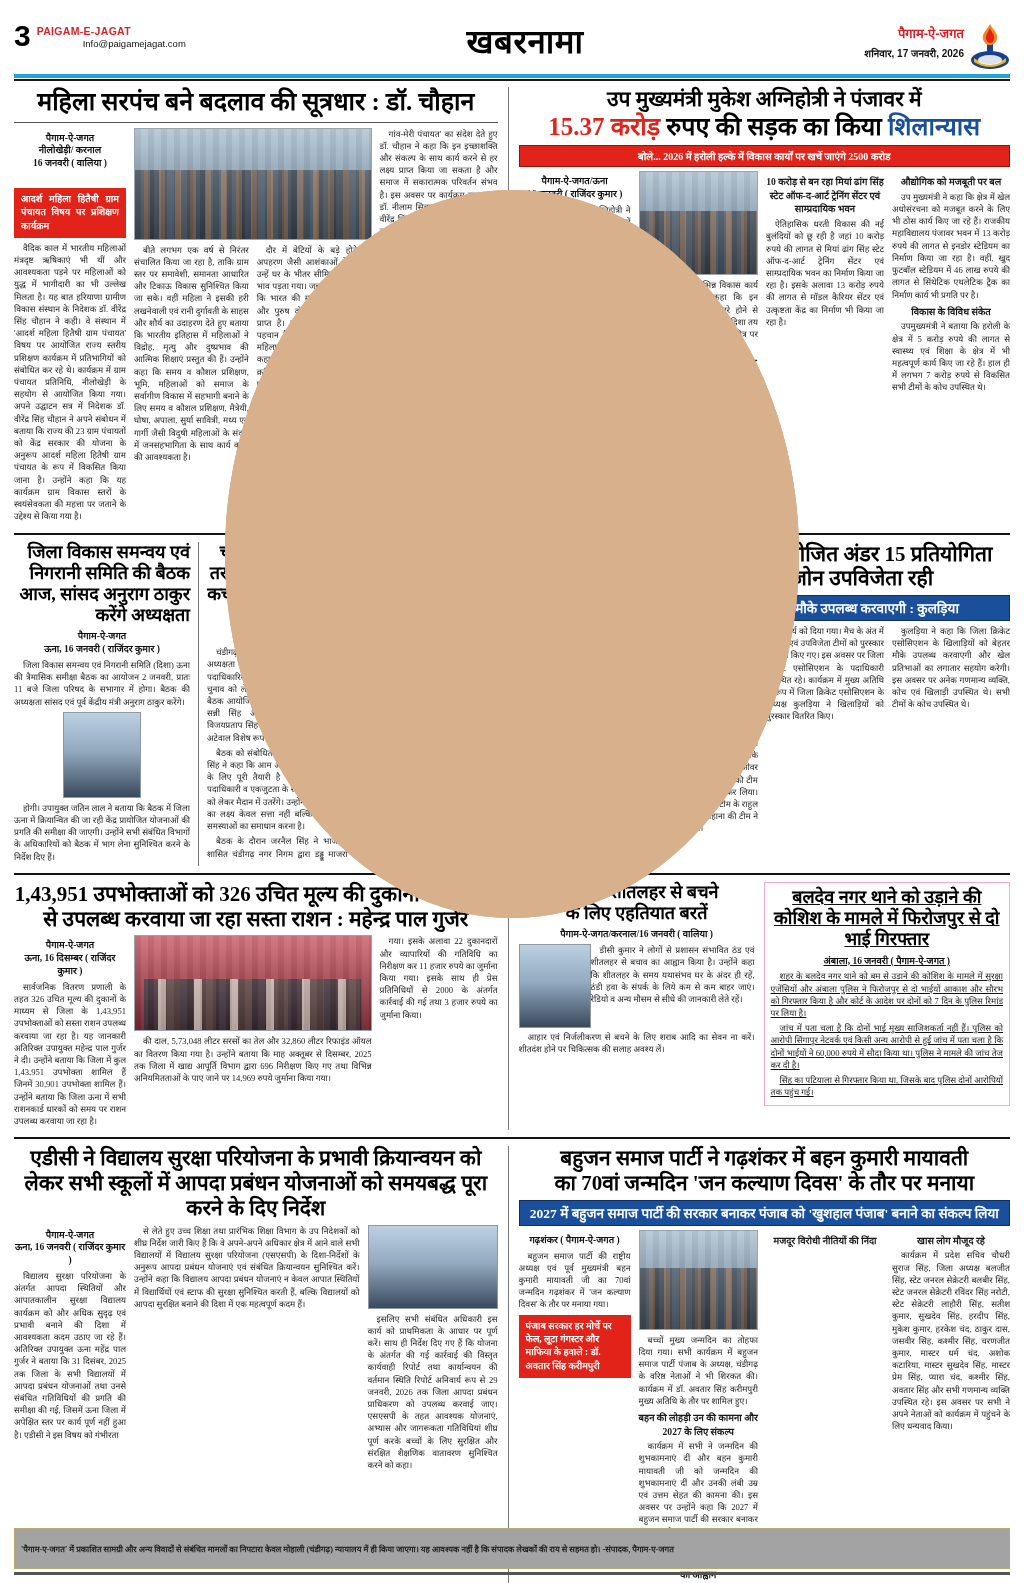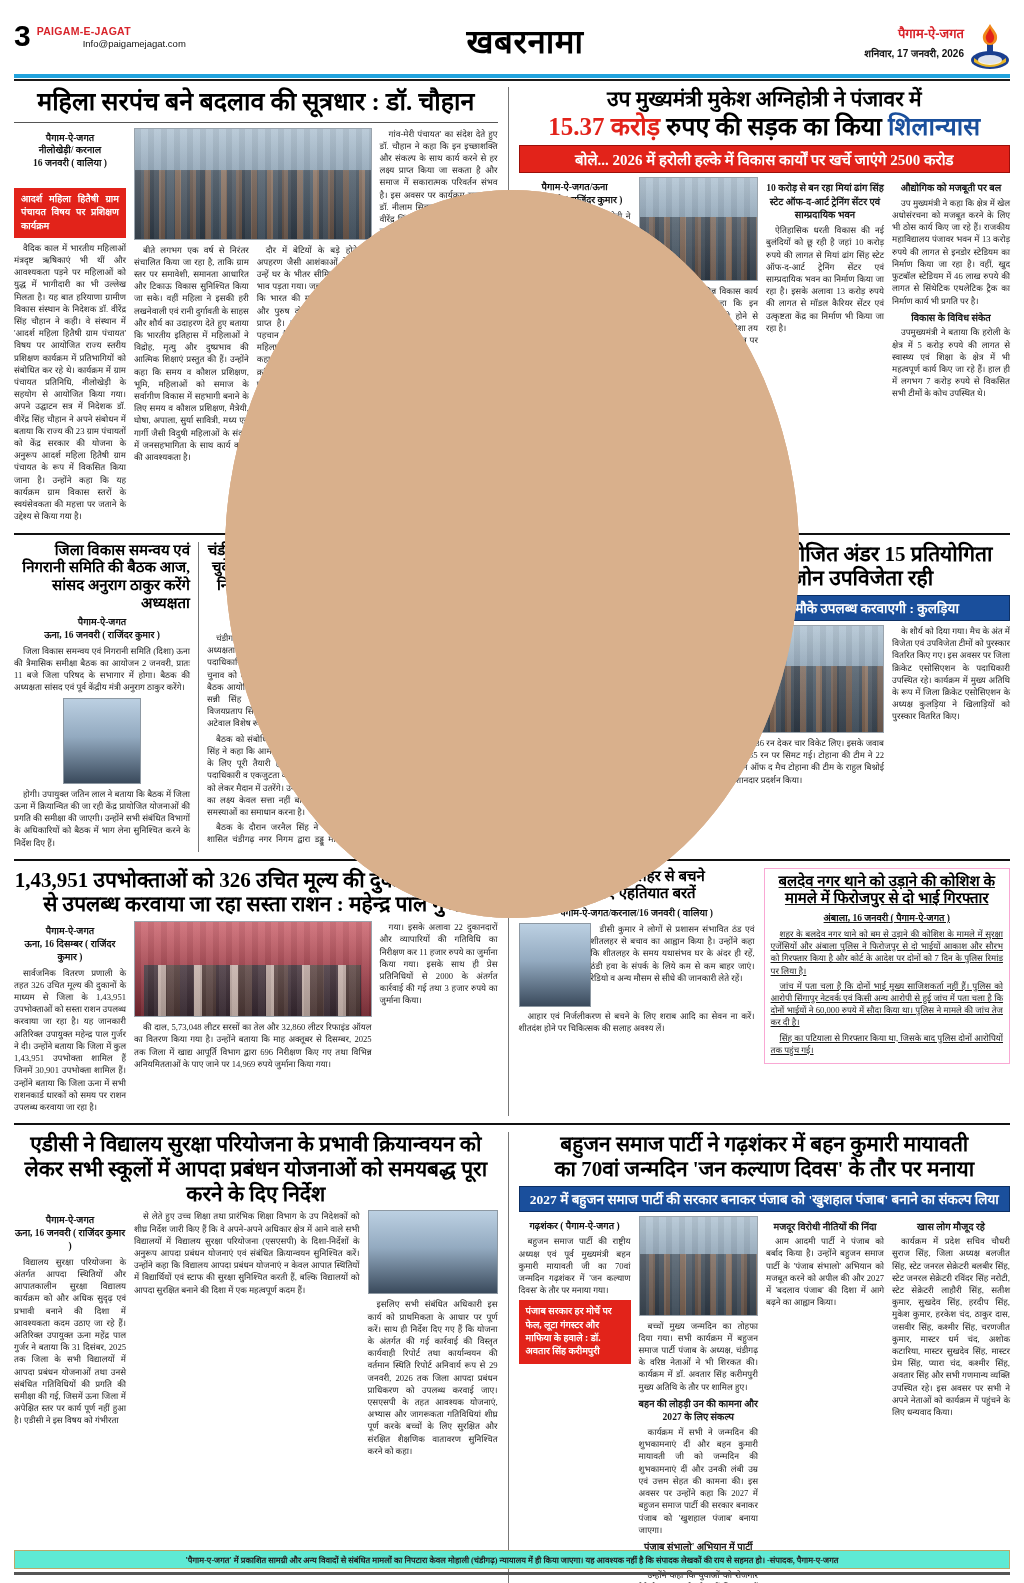--- a/index.html
+++ b/index.html
@@ -53,24 +53,24 @@
   .rule-blue { height: 4px; background: #22a3dd; margin-top: 2px; }
   .rule-dark { height: 2px; background: #1a1a1a; margin-top: 1px; }
 
   
   .hl {
     font-family: "Liberation Serif", serif;
     font-weight: bold; color: #000; line-height: 1.18; text-align: center;
   }
   .hl-xl { font-size: 25px; }
   .hl-lg { font-size: 21px; }
-  .hl-md { font-size: 15px; }
+  .hl-md { font-size: 18px; }
   .kicker-red {
     background: #e2231a; color: #fff; font-weight: bold; text-align: center;
-    font-size: 15px; padding: 3px 4px; border: 1px solid #9b0f09;
+    font-size: 10px; padding: 3px 4px; border: 1px solid #9b0f09;
   }
   .kicker-blue {
     background: #1a4f9c; color: #fff; font-weight: bold; text-align: center;
     font-size: 13.5px; padding: 3px 4px; border: 1px solid #0d2f63;
   }
   .byline {
     text-align: center; font-weight: bold; font-size: 9.5px; line-height: 1.35;
     margin: 4px 0 3px 0;
   }
   .body-txt {
@@ -128,22 +128,22 @@
   .box-border { border: 1px solid #f9a8d4; padding: 4px 6px; text-decoration: underline; }
 
   .redbox-callout {
     background: #e2231a; color: #fff; padding: 5px 7px; font-size: 9.5px;
     font-weight: bold; line-height: 1.4; margin: 4px 0;
   }
   .subhead-bold {
     font-weight: bold; font-size: 9.6px; text-align: center; margin: 4px 0 2px 0;
   }
   .footer-note {
-    margin-top: 4px; background: #5eead4; border: 1px solid #b9a96a;
-    text-align: center; font-size: 8.2px; font-weight: bold; padding: 3px 6px; color: #222;
+    margin-top: 4px; background: #a3a3a3; border: 1px solid #b9a96a;
+    text-align: left; font-size: 8.2px; font-weight: bold; padding: 14px 6px; color: #222;
   }
   .footer-rule { height: 3px; background: #555; margin-top: 3px; }
 </style>
 </head>
 <body>
 
 <div class="page">
 
   <div class="masthead">
     <div class="mh-left">
@@ -307,20 +307,23 @@
         </div>
         <div style="flex:1;">
           <div class="photo photo-people" style="height:108px;"></div>
           <div class="body-txt" style="margin-top:4px;">
               <p>बल्लेबाजी करते हुए राहुल बिश्नोई ने 36 रन देकर चार विकेट लिए। इसके जवाब में भुना जोन की टीम 28.3 ओवर में 85 रन पर सिमट गई। टोहाना की टीम ने 22 ओवर में लक्ष्य हासिल कर लिया। मैन ऑफ द मैच टोहाना की टीम के राहुल बिश्नोई को दिया गया। टोहाना की टीम ने शानदार प्रदर्शन किया।</p>
             </div>
         </div>
         <div style="width:118px;" class="body-txt">
           <p>के शौर्य को दिया गया। मैच के अंत में विजेता एवं उपविजेता टीमों को पुरस्कार वितरित किए गए। इस अवसर पर जिला क्रिकेट एसोसिएशन के पदाधिकारी उपस्थित रहे। कार्यक्रम में मुख्य अतिथि के रूप में जिला क्रिकेट एसोसिएशन के अध्यक्ष कुलड़िया ने खिलाड़ियों को पुरस्कार वितरित किए।</p>
         </div>
+        <div style="width:118px;" class="body-txt">
+          <p>कुलड़िया ने कहा कि जिला क्रिकेट एसोसिएशन के खिलाड़ियों को बेहतर मौके उपलब्ध करवाएगी और खेल प्रतिभाओं का लगातार सहयोग करेगी। इस अवसर पर अनेक गणमान्य व्यक्ति, कोच एवं खिलाड़ी उपस्थित थे। सभी टीमों के कोच उपस्थित थे।</p>
+        </div>
       </div>
     </div>
   </div>
 
   <div class="divider-h"></div>
 
   <div class="row">
 
     <div class="colA">
       <div class="hl hl-lg">1,43,951 उपभोक्ताओं को 326 उचित मूल्य की दुकानों के माध्यम से उपलब्ध करवाया जा रहा सस्ता राशन : महेन्द्र पाल गुर्जर</div>
@@ -426,21 +429,20 @@
           <div class="body-txt" style="margin-top:4px;">
             <p>बच्चों मुख्य जन्मदिन का तोहफा दिया गया। सभी कार्यक्रम में बहुजन समाज पार्टी पंजाब के अध्यक्ष, चंडीगढ़ के वरिष्ठ नेताओं ने भी शिरकत की। कार्यक्रम में डॉ. अवतार सिंह करीमपुरी मुख्य अतिथि के तौर पर शामिल हुए।</p>
             <div class="subhead-bold">बहन की लोहड़ी उन की कामना और 2027 के लिए संकल्प</div>
             <p>कार्यक्रम में सभी ने जन्मदिन की शुभकामनाएं दीं और बहन कुमारी मायावती जी को जन्मदिन की शुभकामनाएं दीं और उनकी लंबी उम्र एवं उत्तम सेहत की कामना की। इस अवसर पर उन्होंने कहा कि 2027 में बहुजन समाज पार्टी की सरकार बनाकर पंजाब को 'खुशहाल पंजाब' बनाया जाएगा।</p>
             <div class="subhead-bold">पंजाब संभालो' अभियान में पार्टी का आह्वान</div>
             <p>उन्होंने कहा कि युवाओं को रोजगार देने के बजाय भी पूरे नहीं किए गए हैं और बेरोजगारी लगातार बढ़ रही है।</p>
           </div>
         </div>
         <div style="width:118px;" class="body-txt">
           <div class="subhead-bold">मजदूर विरोधी नीतियों की निंदा</div>
-          <p>आम आदमी पार्टी ने पंजाब को बर्बाद किया है। उन्होंने बहुजन समाज पार्टी के 'पंजाब संभालो' अभियान को मजबूत करने को अपील की और 2027 में 'बदलाव पंजाब' की दिशा में आगे बढ़ने का आह्वान किया।</p>
         </div>
         <div style="width:118px;" class="body-txt">
           <div class="subhead-bold">खास लोग मौजूद रहे</div>
           <p>कार्यक्रम में प्रदेश सचिव चौधरी सुराज सिंह, जिला अध्यक्ष बलजीत सिंह, स्टेट जनरल सेक्रेटरी बलबीर सिंह, स्टेट जनरल सेक्रेटरी रविंदर सिंह नरोटी, स्टेट सेक्रेटरी लाहौरी सिंह, सतीश कुमार, सुखदेव सिंह, हरदीप सिंह, मुकेश कुमार, हरकेश चंद, ठाकुर दास, जसवीर सिंह, कश्मीर सिंह, चरणजीत कुमार, मास्टर धर्म चंद, अशोक कटारिया, मास्टर सुखदेव सिंह, मास्टर प्रेम सिंह, प्यारा चंद, कश्मीर सिंह, अवतार सिंह और सभी गणमान्य व्यक्ति उपस्थित रहे। इस अवसर पर सभी ने अपने नेताओं को कार्यक्रम में पहुंचने के लिए धन्यवाद किया।</p>
         </div>
       </div>
     </div>
   </div>
 
   <div style="position:absolute; left:14px; right:14px; bottom:8px;">

